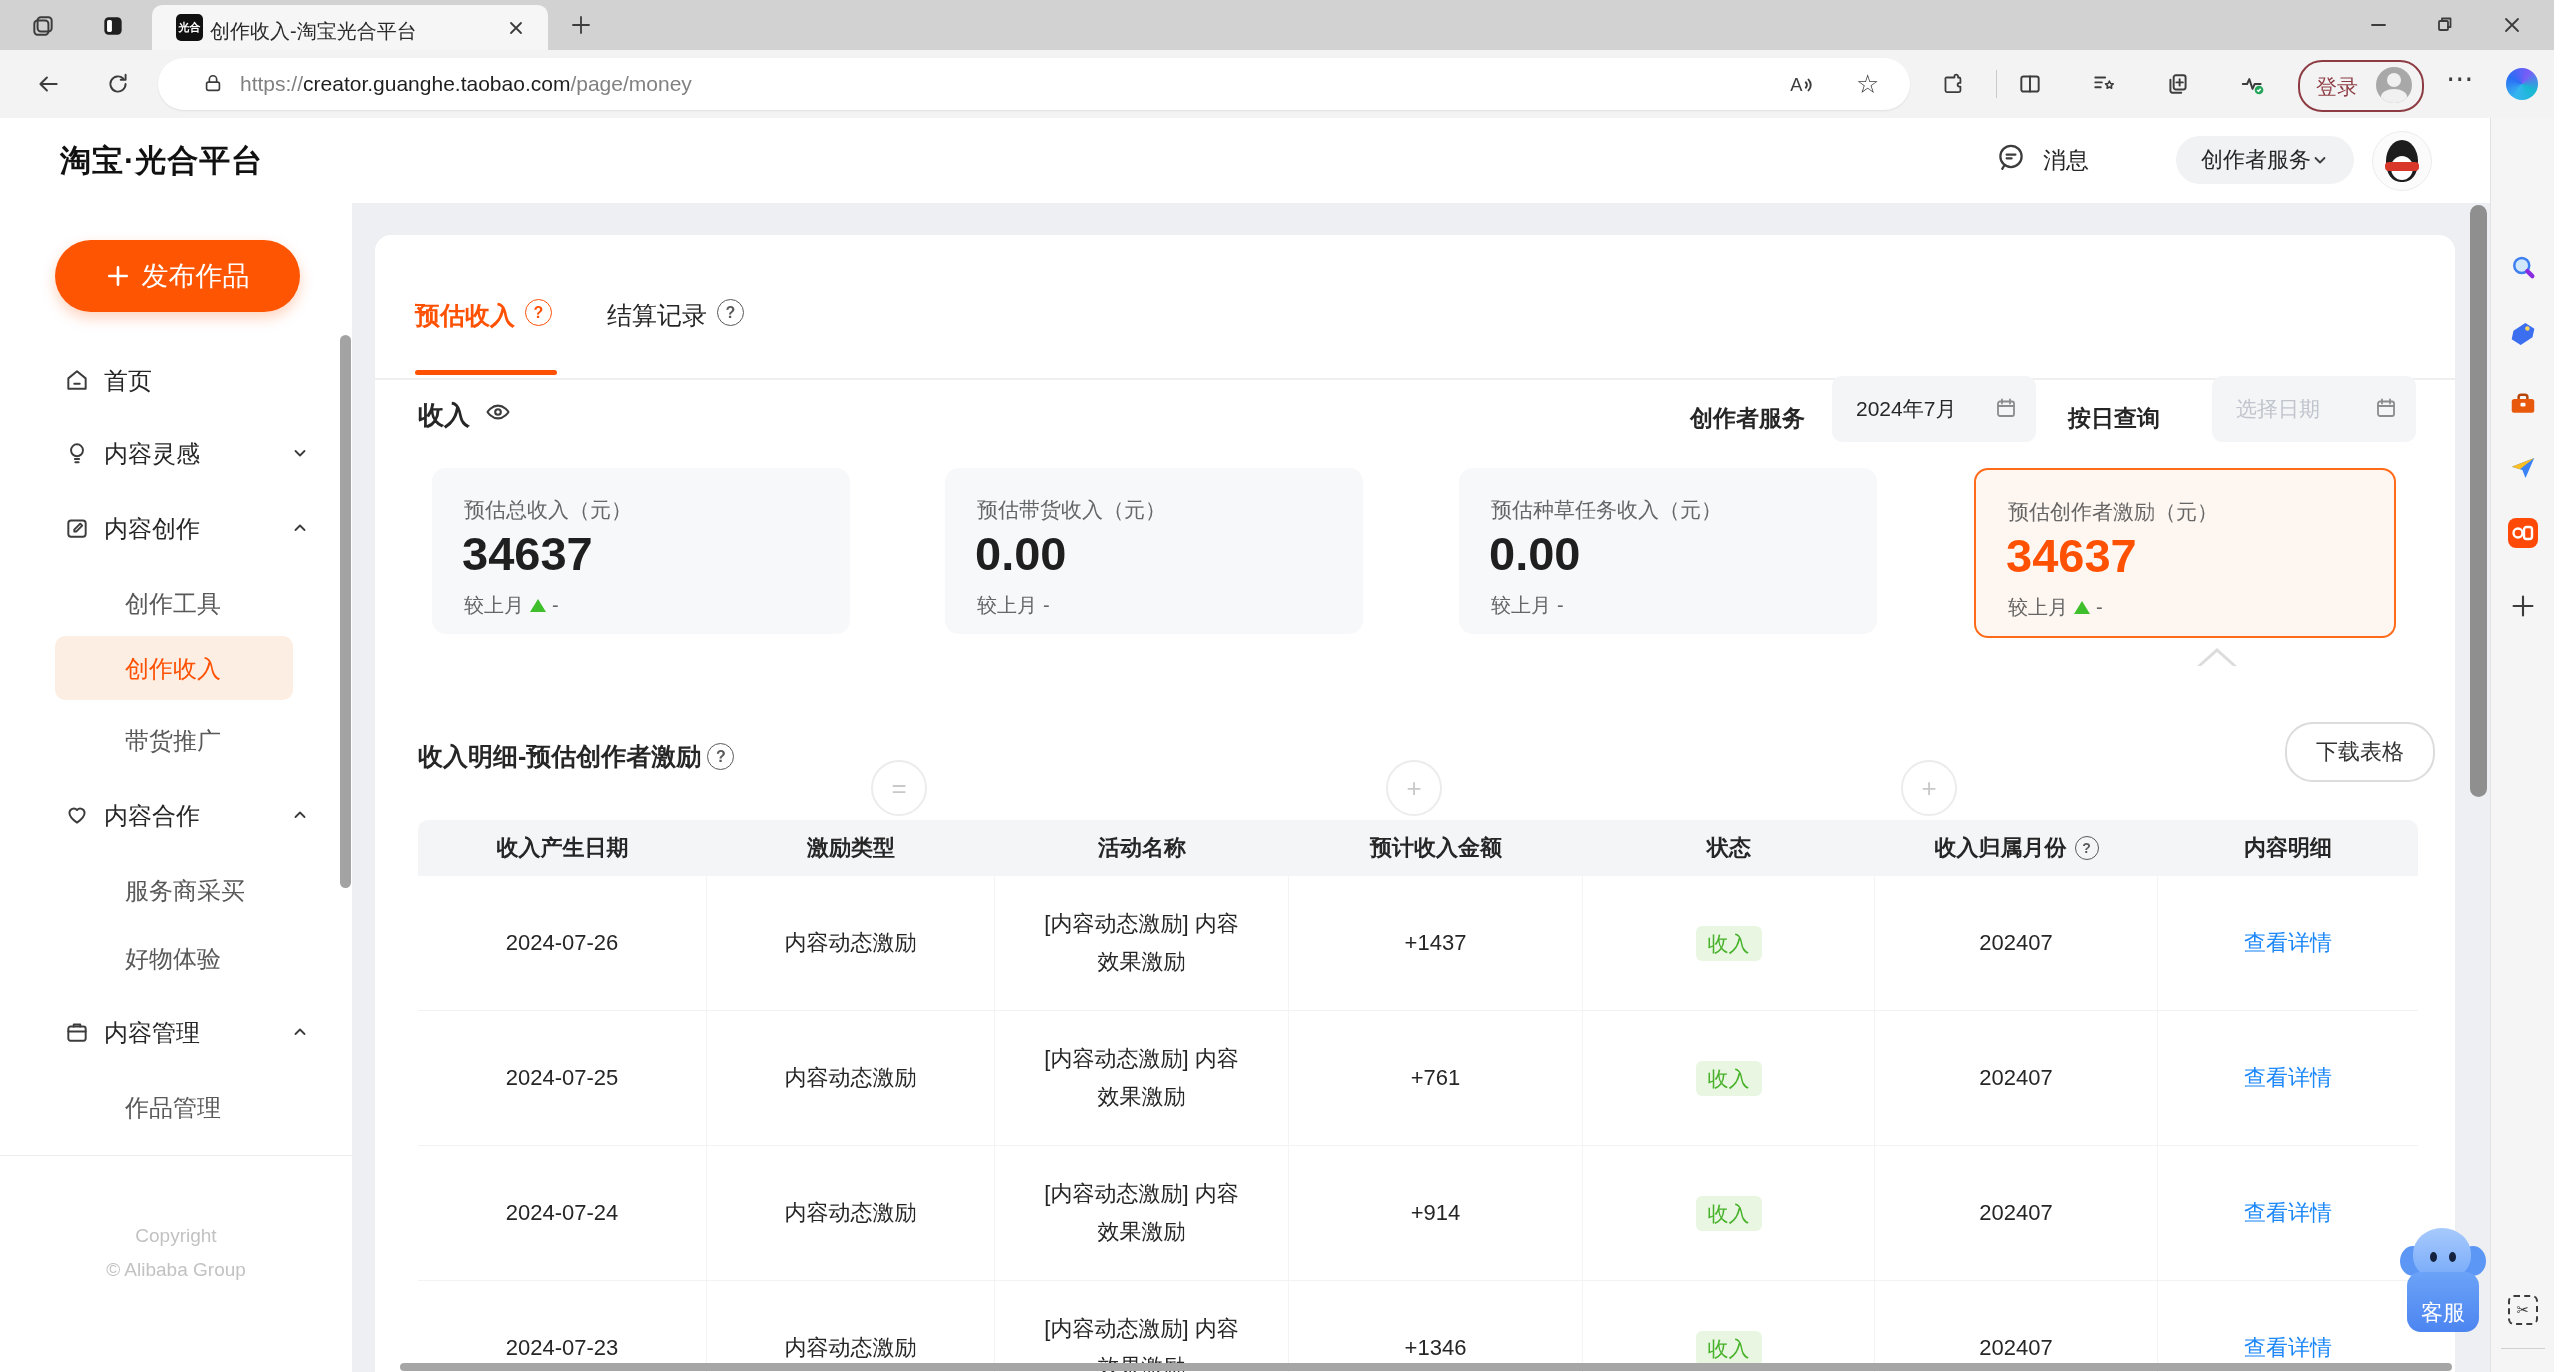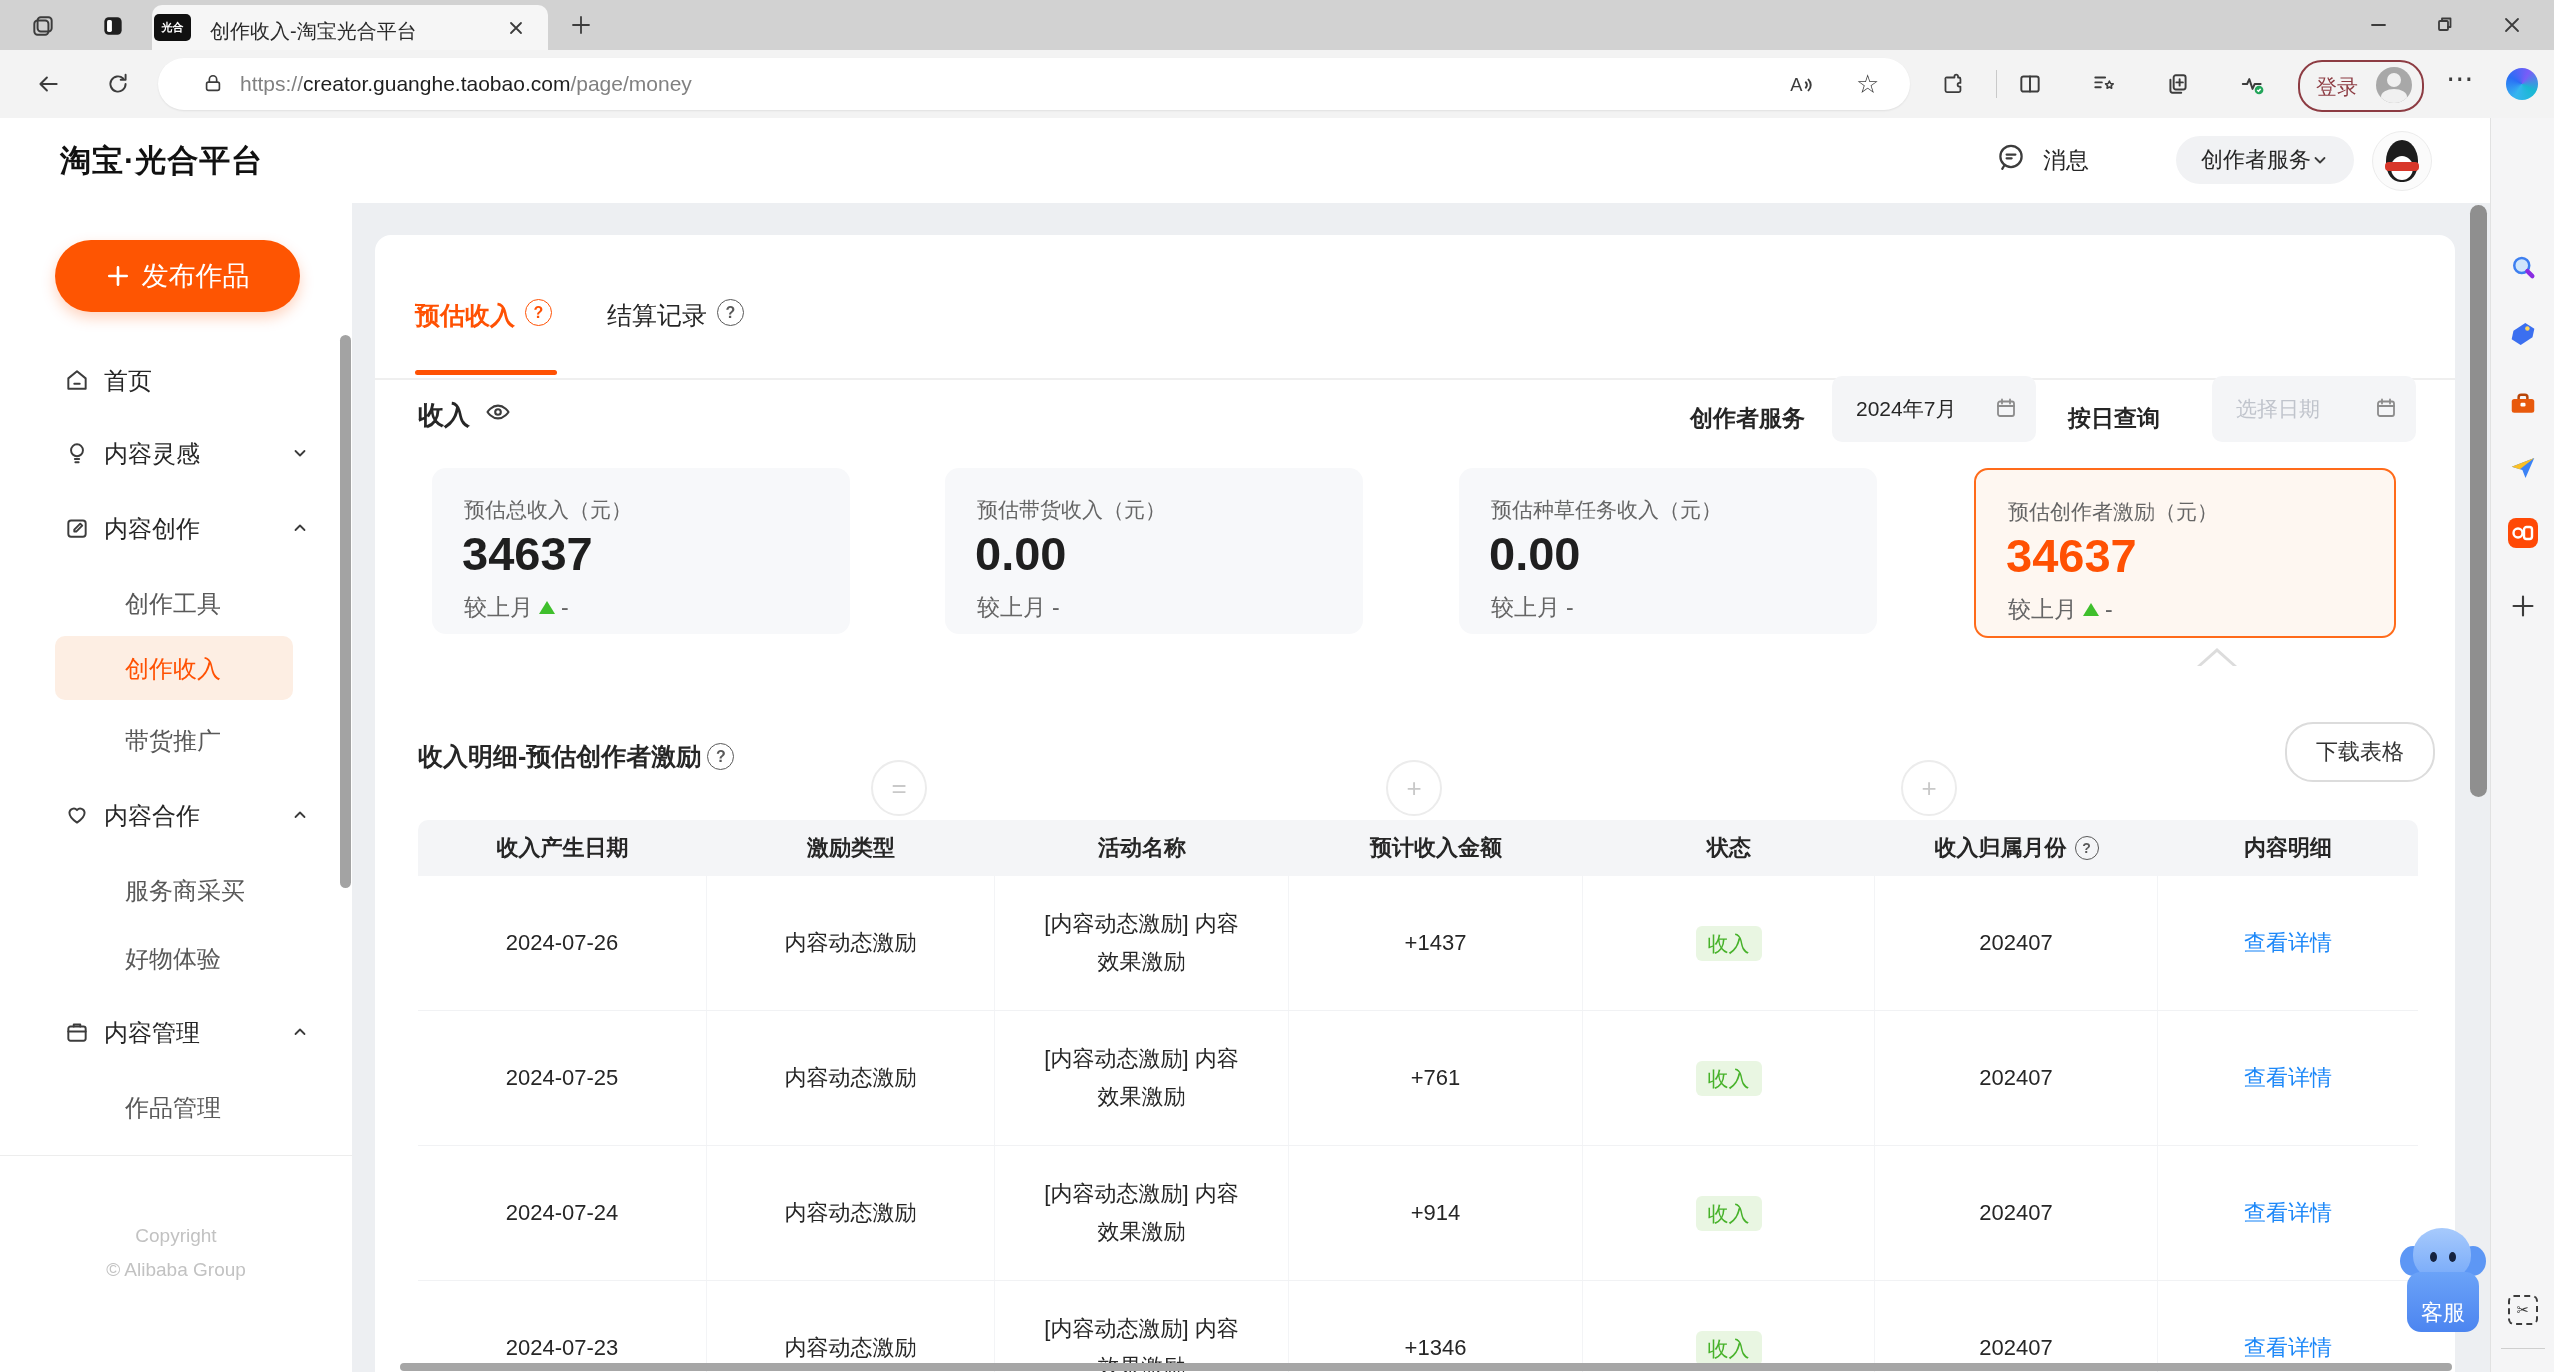--- a/index.html
+++ b/index.html
@@ -3,21 +3,21 @@
 <meta charset="utf-8">
 <style>
   html,body{margin:0;padding:0;width:2554px;height:1372px;overflow:hidden;
     font-family:"Liberation Sans","DejaVu Sans",sans-serif;background:#fff;}
   .ab{position:absolute;}
   .ic{stroke:#3c3c3c;fill:none;stroke-width:1.8;stroke-linecap:round;stroke-linejoin:round;}
   .ic-g{stroke:#8c8c8c;}
   
   .titlebar{left:0;top:0;width:2554px;height:50px;background:#d2d2d2;}
   .tab{left:152px;top:5px;width:396px;height:45px;background:#f6f6f6;border-radius:10px 10px 0 0;}
-  .favicon{left:2px;top:9px;width:37px;height:27px;background:#111;border-radius:5px;color:#fff;
+  .favicon{left:24px;top:9px;width:27px;height:27px;background:#111;border-radius:5px;color:#fff;
     font-size:11px;font-weight:700;display:flex;align-items:center;justify-content:center;letter-spacing:0;}
   .tabtitle{left:58px;top:13px;font-size:20px;color:#2b2b2b;white-space:nowrap;}
   .tabclose{left:352px;top:11px;width:24px;height:24px;display:flex;align-items:center;justify-content:center;}
   .wbtn{top:10px;width:30px;height:30px;display:flex;align-items:center;justify-content:center;}
   
   .toolbar{left:0;top:50px;width:2554px;height:68px;background:#f3f3f3;}
   .urlpill{left:158px;top:8px;width:1752px;height:52px;background:#fff;border-radius:26px;box-shadow:0 1px 2px rgba(0,0,0,.08);}
   .urltext{left:82px;top:14px;font-size:21px;color:#818181;white-space:nowrap;}
   .urltext .host{color:#1f1f1f;}
   .tbico{top:20px;width:28px;height:28px;display:flex;align-items:center;justify-content:center;}
@@ -68,21 +68,21 @@
   .income-title{left:43px;top:163px;display:flex;align-items:center;gap:14px;font-size:26px;font-weight:700;color:#262626;}
   .qlabel{top:168px;font-size:23px;font-weight:600;color:#262626;}
   .qinput{top:141px;width:204px;height:66px;background:#f4f5f7;border-radius:10px;}
   .qval{position:absolute;left:24px;top:19px;font-size:21px;color:#262626;}
   .qph{color:#c0c4cc;}
   .qcal{position:absolute;right:18px;top:20px;}
   
   .stat{top:233px;width:418px;height:166px;background:#f7f8fa;border-radius:14px;}
   .stat .slabel{position:absolute;left:32px;top:28px;font-size:21px;color:#666;}
   .stat .sval{position:absolute;left:30px;top:58px;font-size:47px;font-weight:700;color:#1f1f1f;}
-  .stat .scmp{position:absolute;left:32px;top:124px;font-size:23px;color:#666;display:flex;align-items:center;gap:6px;}
+  .stat .scmp{position:absolute;left:32px;top:124px;font-size:20px;color:#666;display:flex;align-items:center;gap:6px;}
   .stat4{background:#fef7f1;border:2px solid #ff6b1a;}
   .stat4 .sval{color:#ff5103;}
   .tri-up{width:0;height:0;border-left:8px solid transparent;border-right:8px solid transparent;border-bottom:13px solid #3fbf2c;}
   .opcircle{top:525px;width:52px;height:52px;border:2px solid #ececec;border-radius:50%;background:#fff;color:#c9c9c9;font-size:26px;display:flex;align-items:center;justify-content:center;}
   .caret-o{left:1822px;top:413px;width:0;height:0;border-left:20px solid transparent;border-right:20px solid transparent;border-bottom:18px solid #dcdcdc;}
   .caret-i{left:1825px;top:417px;width:0;height:0;border-left:17px solid transparent;border-right:17px solid transparent;border-bottom:15px solid #fff;}
   .detail-title{left:43px;top:505px;display:flex;align-items:center;gap:6px;font-size:25px;font-weight:600;color:#262626;}
   .download{left:1910px;top:487px;width:146px;height:56px;border:2px solid #dcdcdc;border-radius:28px;background:#fff;display:flex;align-items:center;justify-content:center;font-size:22px;color:#333;}
   
   .tbl{left:43px;top:585px;width:2000px;}

